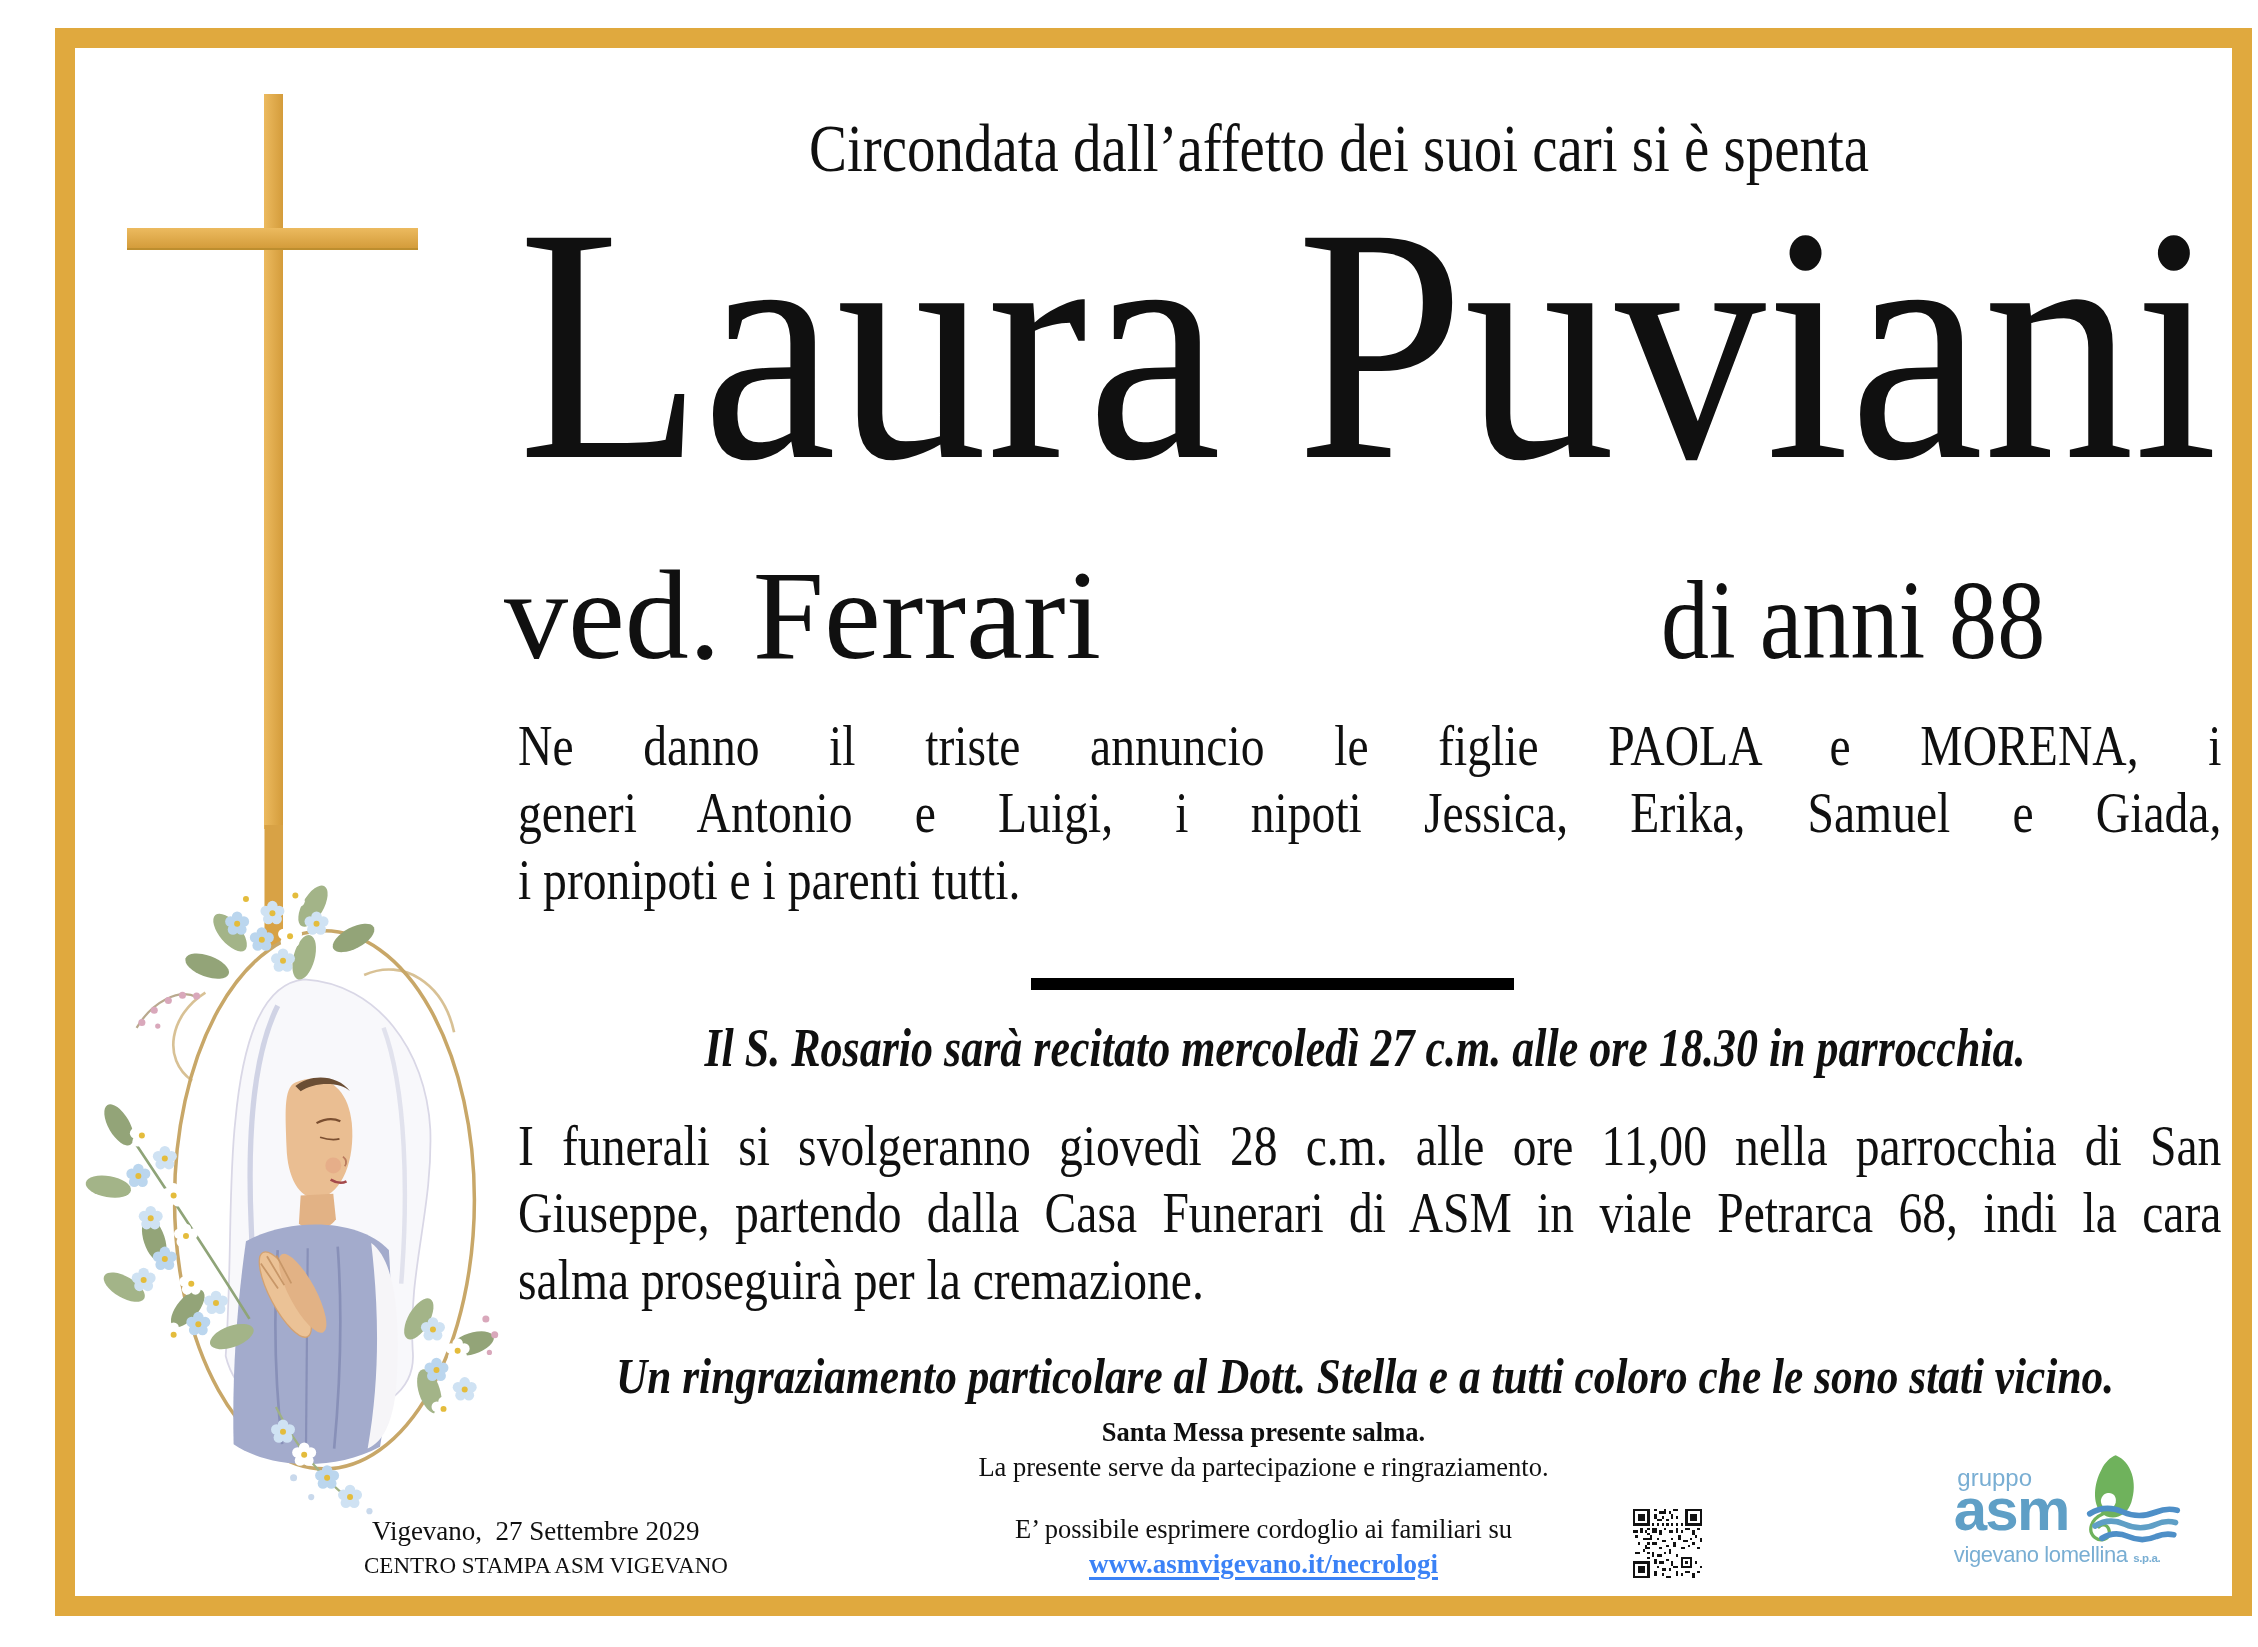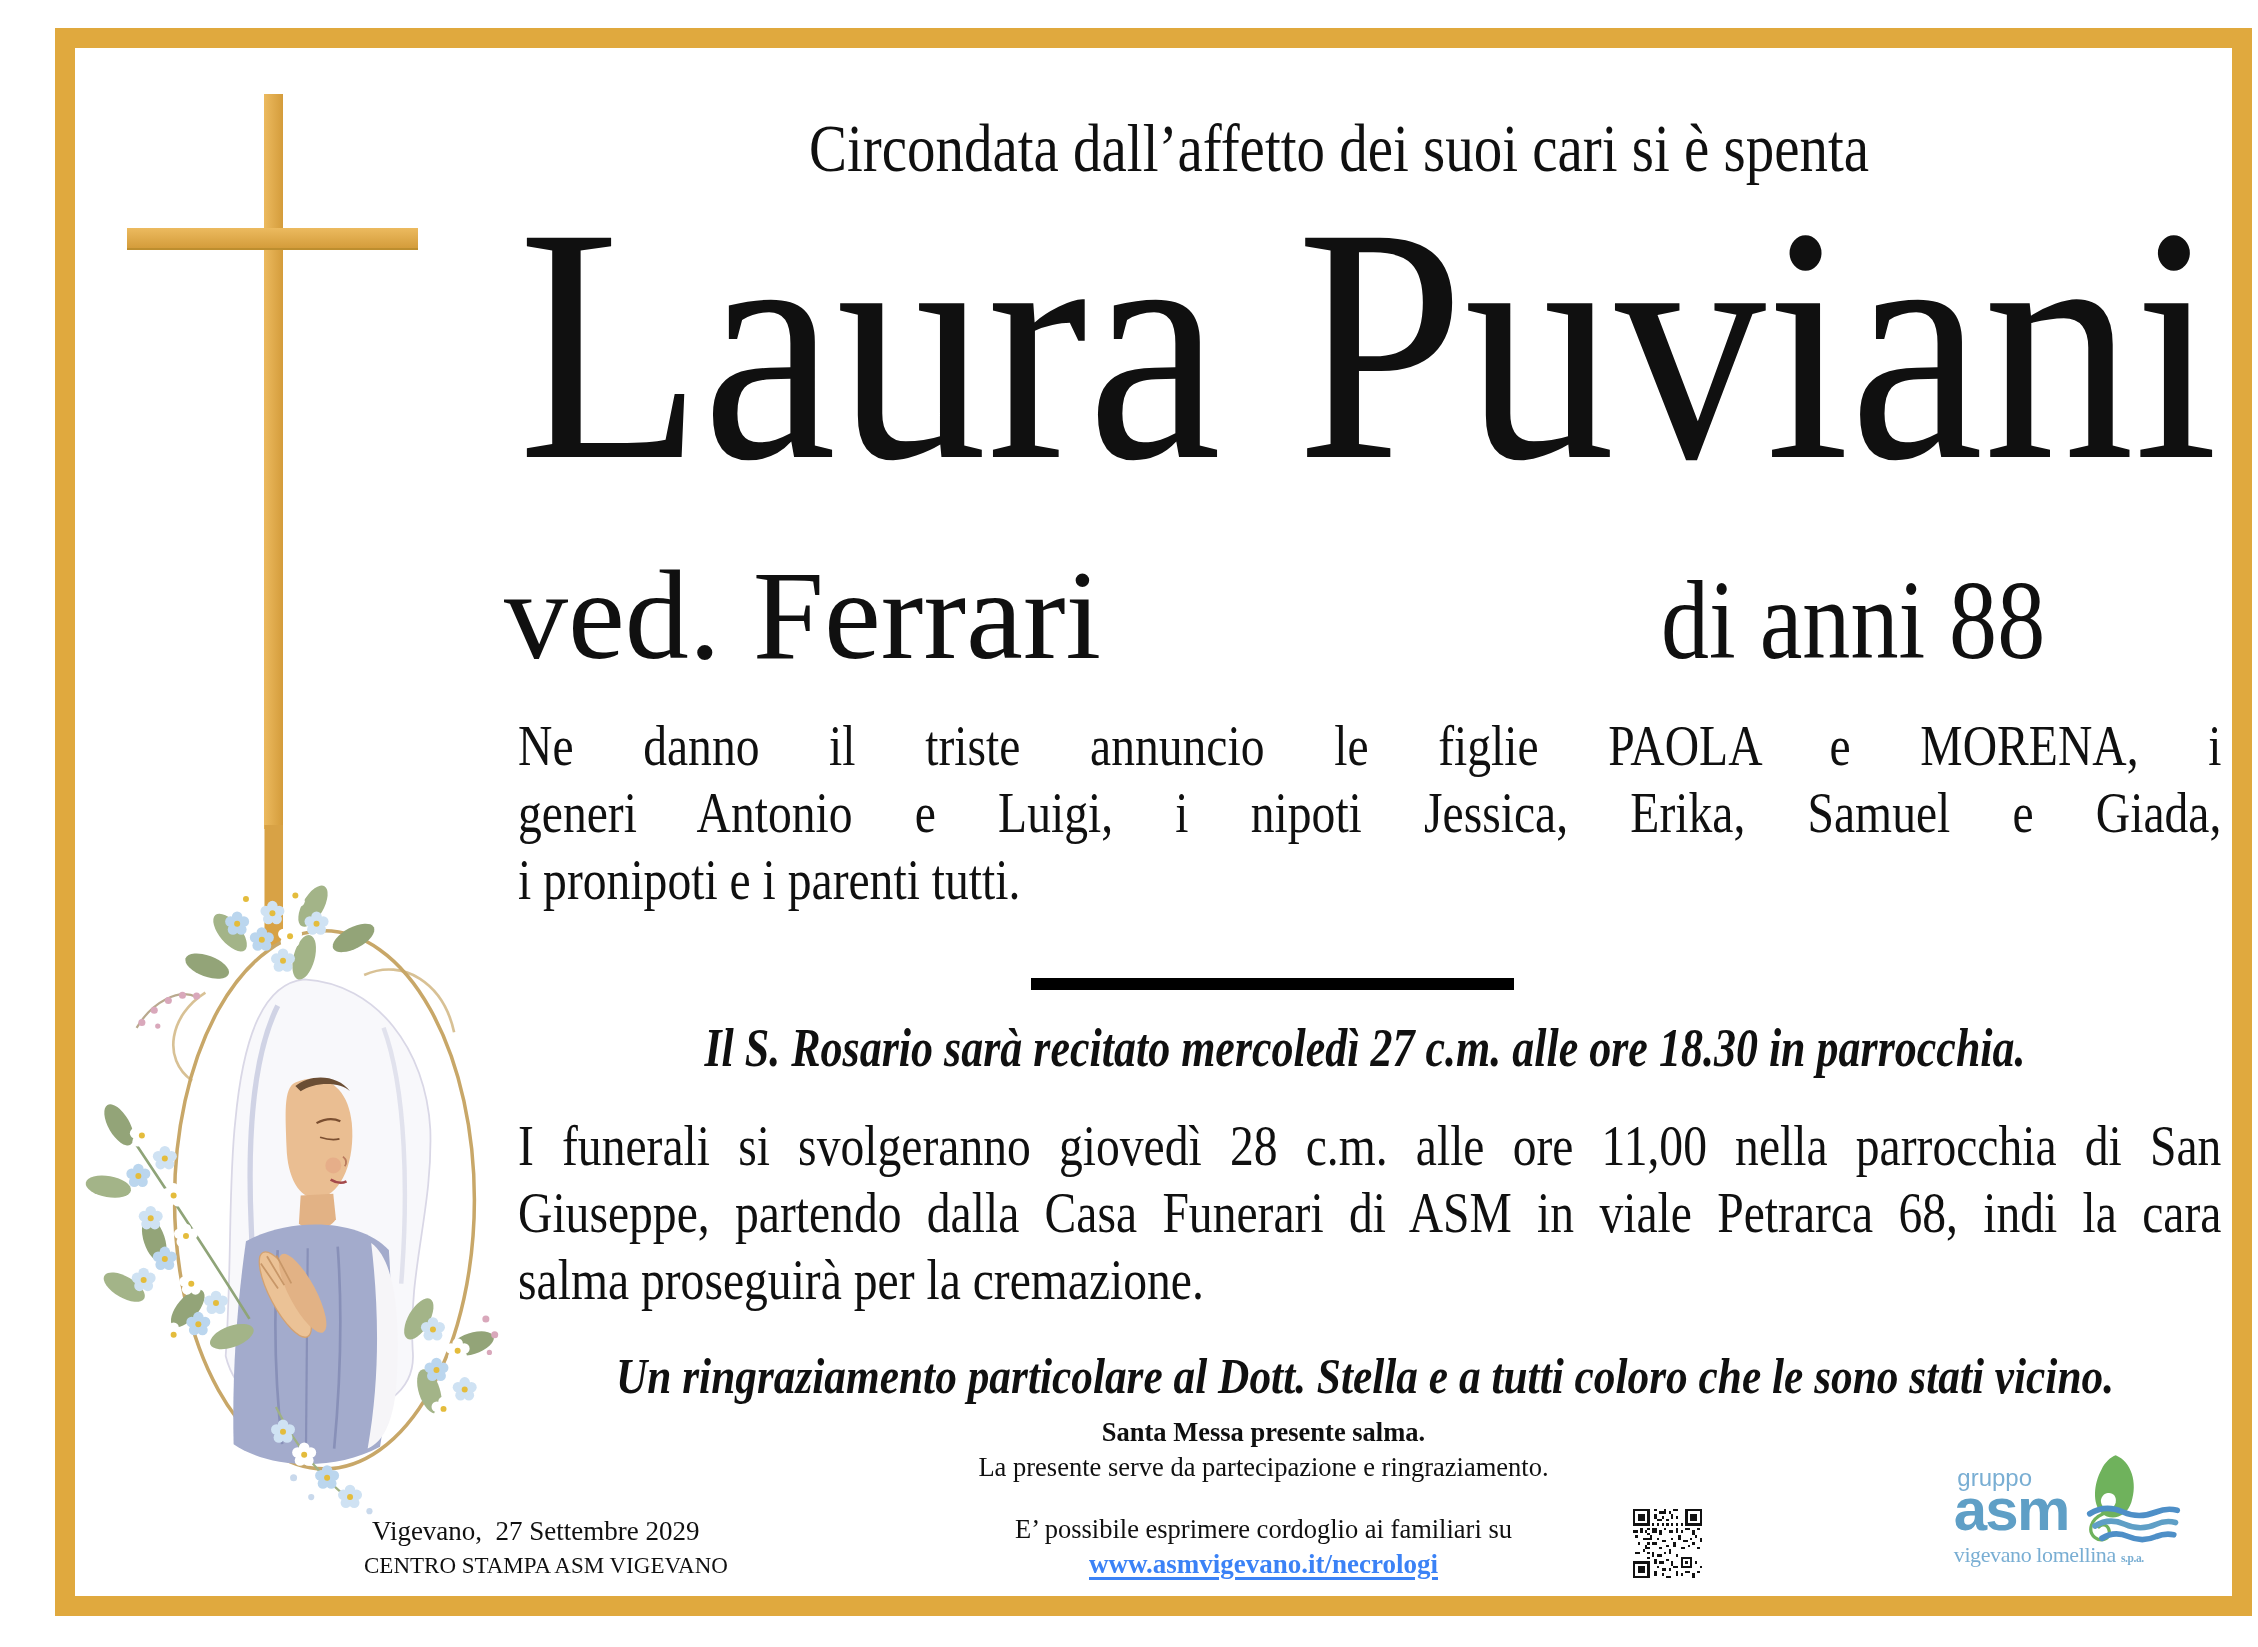--- a/index.html
+++ b/index.html
@@ -48,21 +48,21 @@
   
   .qr{left:1609px;top:1509px;width:69px;height:69px;}
   .logo{left:1928px;top:1454px;width:221px;height:124px;
         font-family:"Liberation Sans",sans-serif;}
   .logo .gruppo{left:5.3px;top:10.6px;font-size:24px;color:#79AED3;line-height:25px;}
   .logo .asm{left:1.8px;top:28px;font-size:60px;font-weight:bold;color:#5F9FC6;
              letter-spacing:-1.8px;line-height:56px;}
   .logo .leafwrap{left:99px;top:0px;width:106px;height:88px;}
   .logo .waves{left:134px;top:51px;width:95px;height:42px;}
   .logo .sub{left:1.8px;top:88px;font-size:22px;color:#79AED3;letter-spacing:-0.4px;
-             white-space:nowrap;font-family:Liberation Serif, serif;}
+             white-space:nowrap;}
   .logo .spa{font-size:11.5px;font-weight:bold;color:#79AED3;}
   .madonna{left:49px;top:825px;width:450px;height:710px;}
 </style>
 </head>
 <body>
 
 <div class="page">
 
   <div class="abs frame"></div>
 

